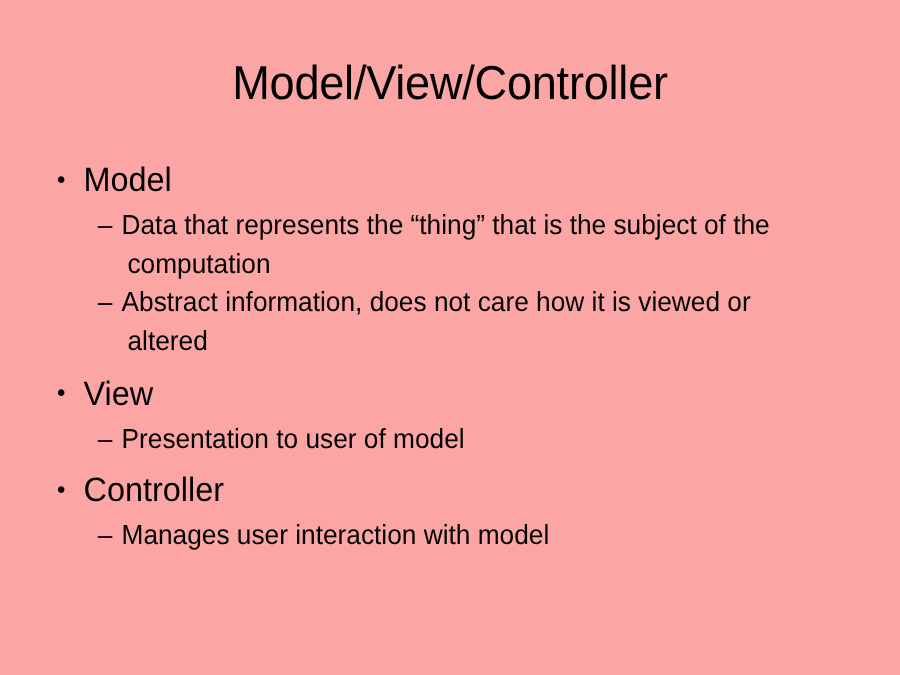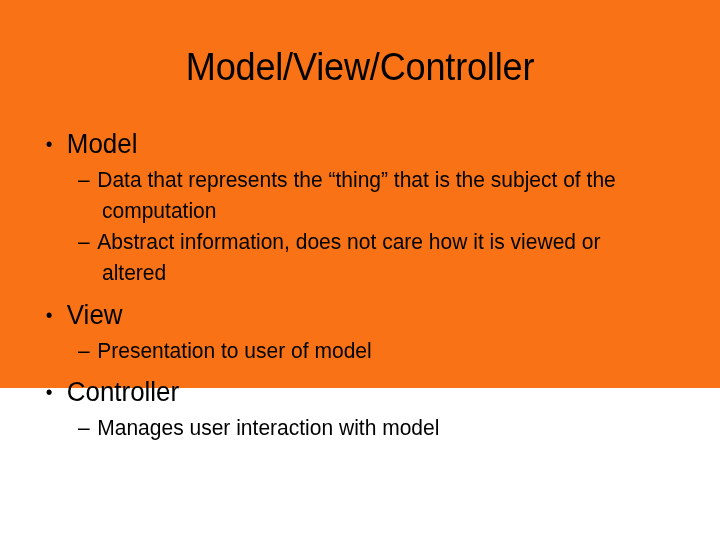--- a/index.html
+++ b/index.html
@@ -11,22 +11,22 @@
     height: 540px;
     background: #ffffff;
     font-family: "Liberation Sans", "DejaVu Sans", sans-serif;
     color: #000000;
     overflow: hidden;
   }
 
   .slide {
     position: relative;
     width: 720px;
-    height: 388px;
-    background: #f97316;
+    height: 540px;
+    background: #fca5a5;
   }
 
   
   .slide-title {
     position: absolute;
     left: 0;
     top: 44px;
     width: 720px;
     text-align: center;
     font-size: 38px;

